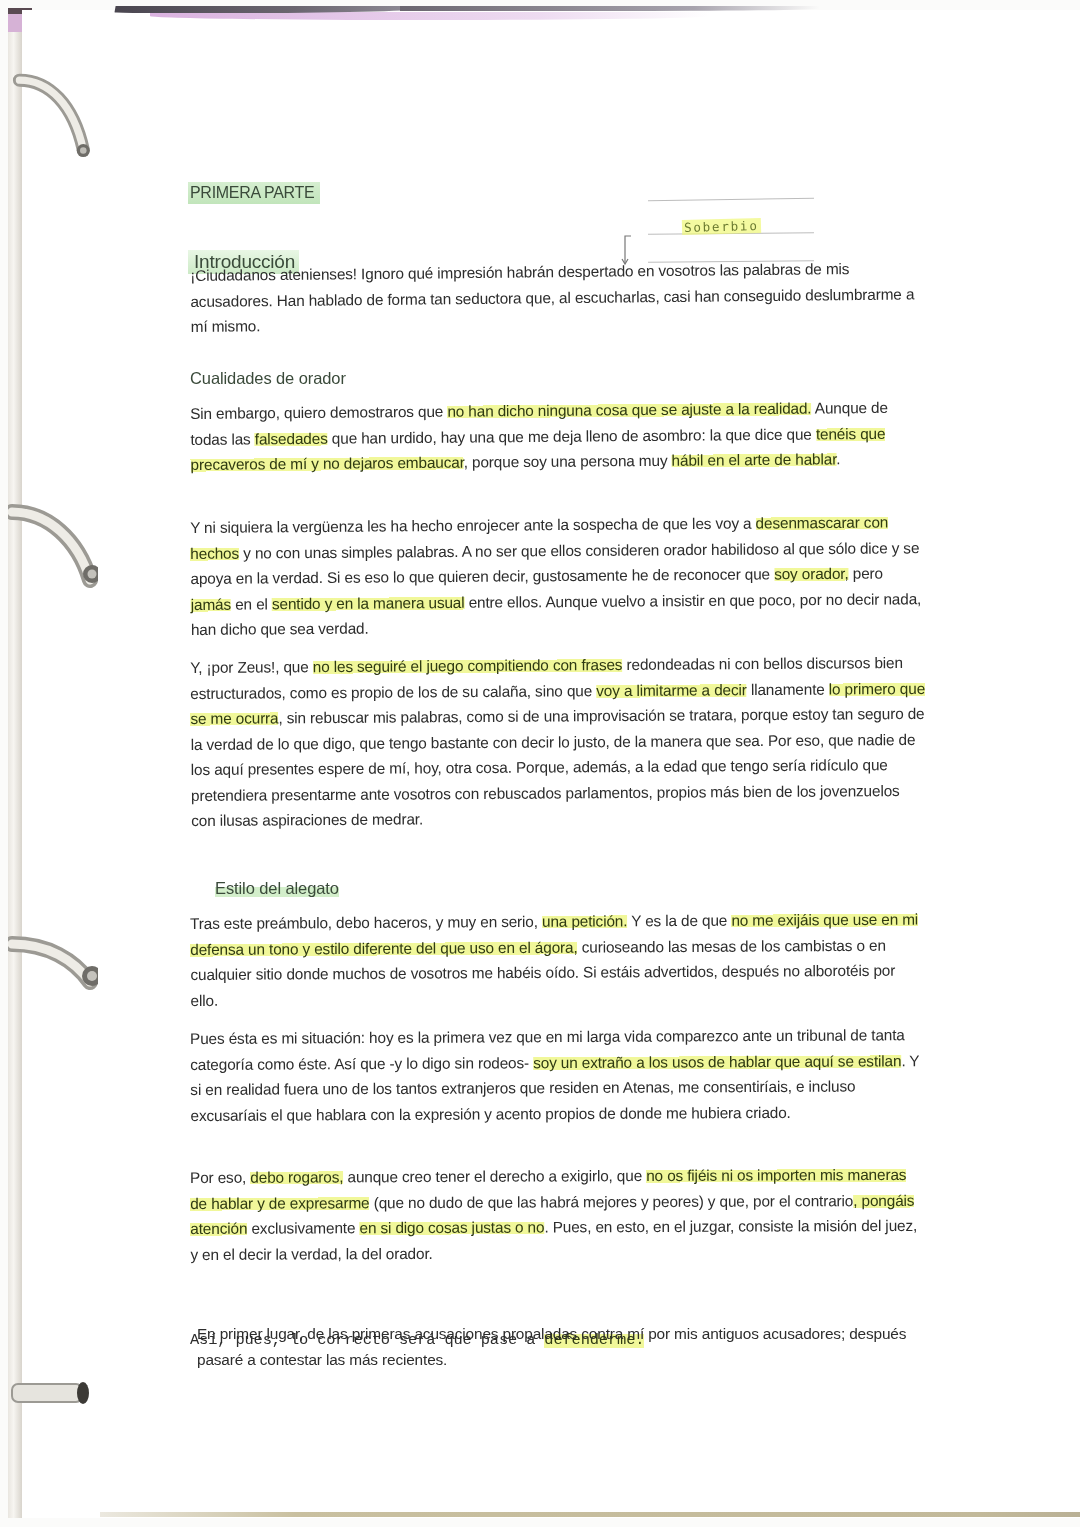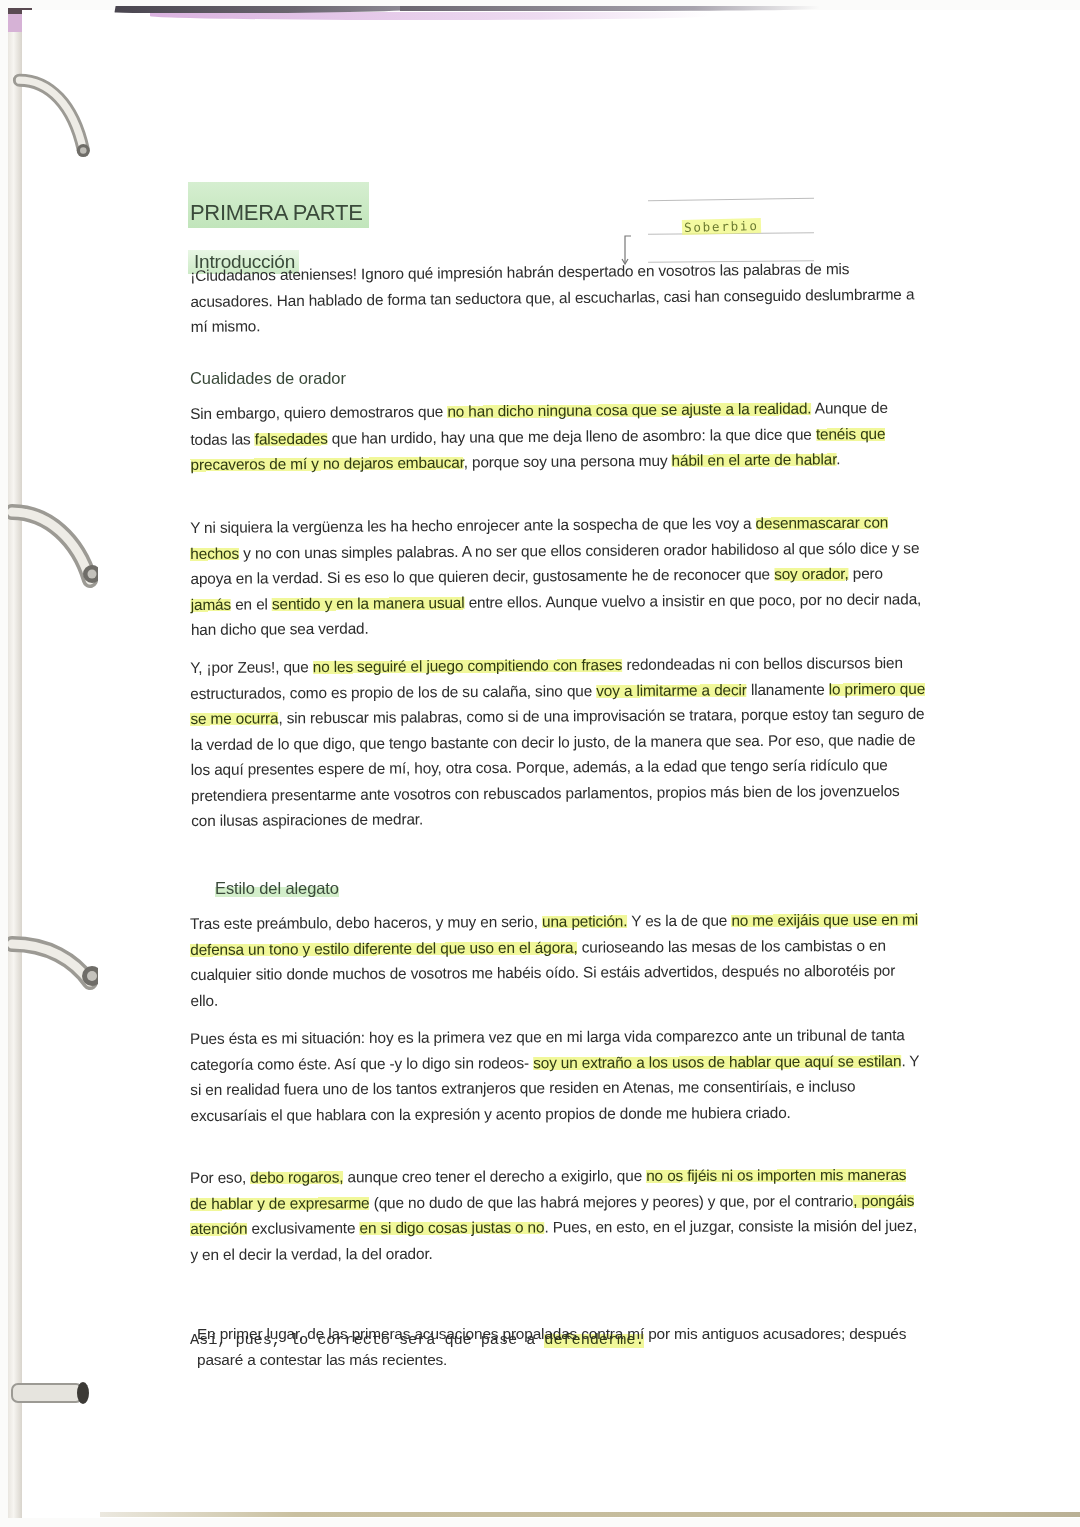--- a/index.html
+++ b/index.html
@@ -58,23 +58,23 @@
     .ring svg { width: 100%; height: 100%; display: block; }
 
     .text-block {
       position: absolute; left: 190px; width: 735px;
       font-size: 15.4px; line-height: 25.5px;
       letter-spacing: -0.15px;
       color: #2d2d2d;
     }
     .h1 {
       position: absolute; left: 188px; top: 182px;
-      font-size: 22px; color: #3a4a3a;
+      font-size: 16px; color: #3a4a3a;
       background: linear-gradient(180deg, rgba(180,225,170,0.55), rgba(160,215,150,0.65));
-      padding: 18px 6px 2px 2px;
+      padding: 2px 6px 2px 2px;
       letter-spacing: -0.3px;
     }
     .h2 {
       position: absolute; left: 188px;
       font-size: 19px; color: #3a4a3a;
       background: linear-gradient(180deg, rgba(200,235,190,0.4), rgba(170,220,160,0.6));
       padding: 1px 4px 1px 6px;
       letter-spacing: -0.2px;
       margin-top: 16px;
     }

